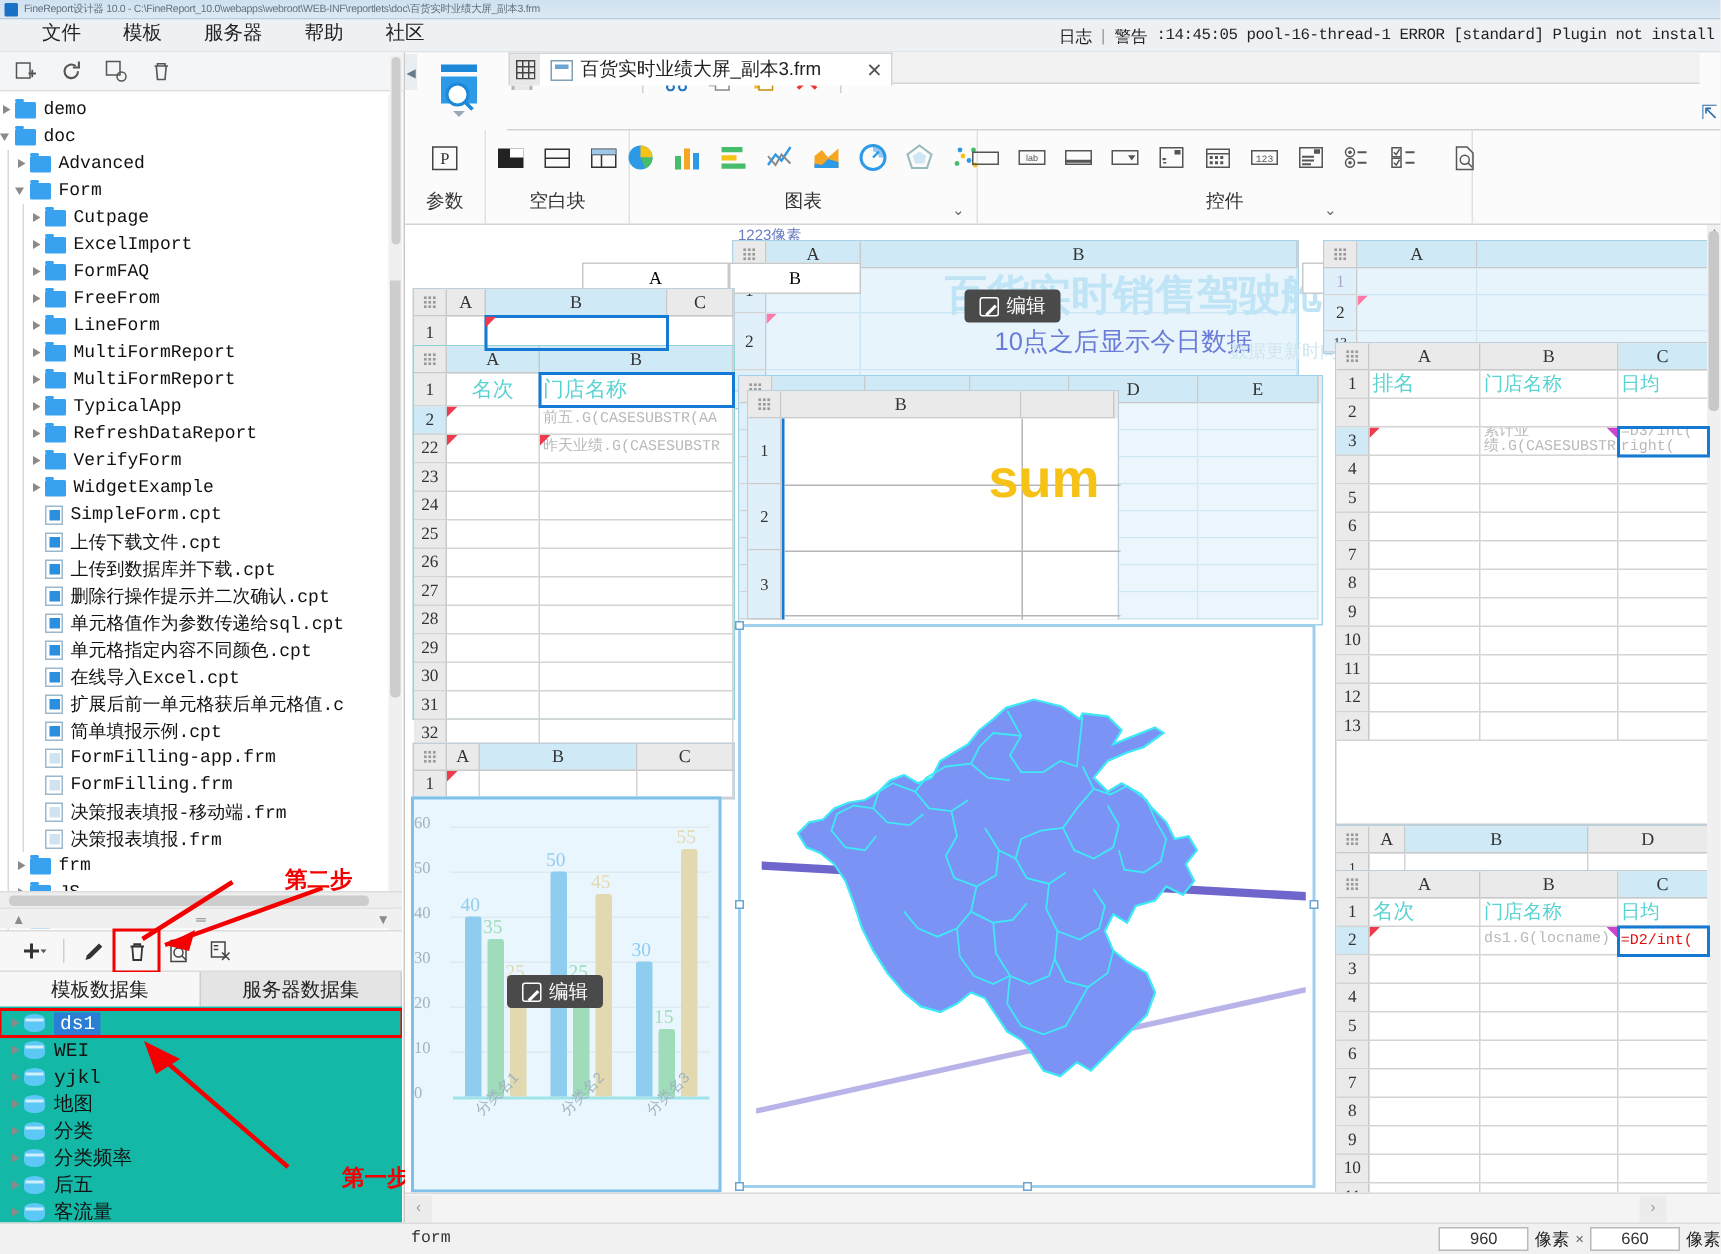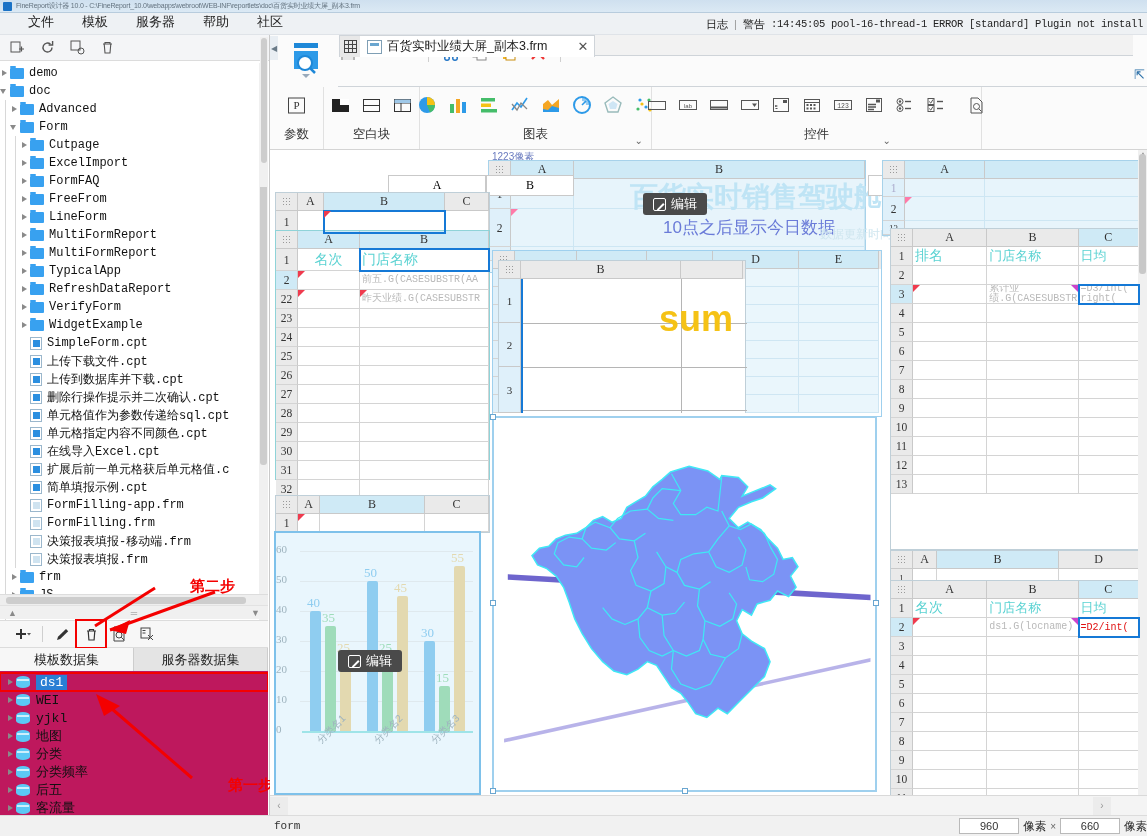--- a/index.html
+++ b/index.html
@@ -110,21 +110,21 @@
     border-top:1px solid #e2e2e2;
   }
   .ds-arrows .ar { color:#8a8a8a; font-size:9px; }
 
   .ds-tabs { position:absolute; left:0; bottom:165px; width:268px; height:23px; display:flex; }
   .ds-tab { flex:1; display:flex; align-items:center; justify-content:center; font-size:13px; color:#222;
             background:#e4e4e4; border-right:1px solid #cdcdcd; }
   .ds-tab.active { background:#f7f7f7; }
 
   .ds-list {
-    position:absolute; left:0; bottom:0; width:268px; height:165px; background:#be185d; overflow:hidden;
+    position:absolute; left:0; bottom:0; width:268px; height:165px; background:#14b8a6; overflow:hidden;
     padding-top:2px;
   }
   .ds-row { height:18px; display:flex; align-items:center; padding-left:6px; white-space:nowrap;}
   .ds-dbicon { width:14px;height:12px;flex:none;margin-right:6px;position:relative; }
   .ds-dbicon::before{content:"";position:absolute;left:0;top:0;width:14px;height:12px;
      background:#5bc8f5;border-radius:50%/30%;}
   .ds-dbicon::after{content:"";position:absolute;left:1px;top:3px;width:12px;height:2px;background:#fff;opacity:.7;}
   .ds-label { font-family:"Liberation Mono", monospace; font-size:13px; color:#111; }
   .ds-row.selected .ds-label { background:#2a7fd4; color:#fff; padding:0 4px; }
   .ds-scroll{position:absolute;right:1px;top:2px;width:8px;height:150px;background:#f0f0f0;}

